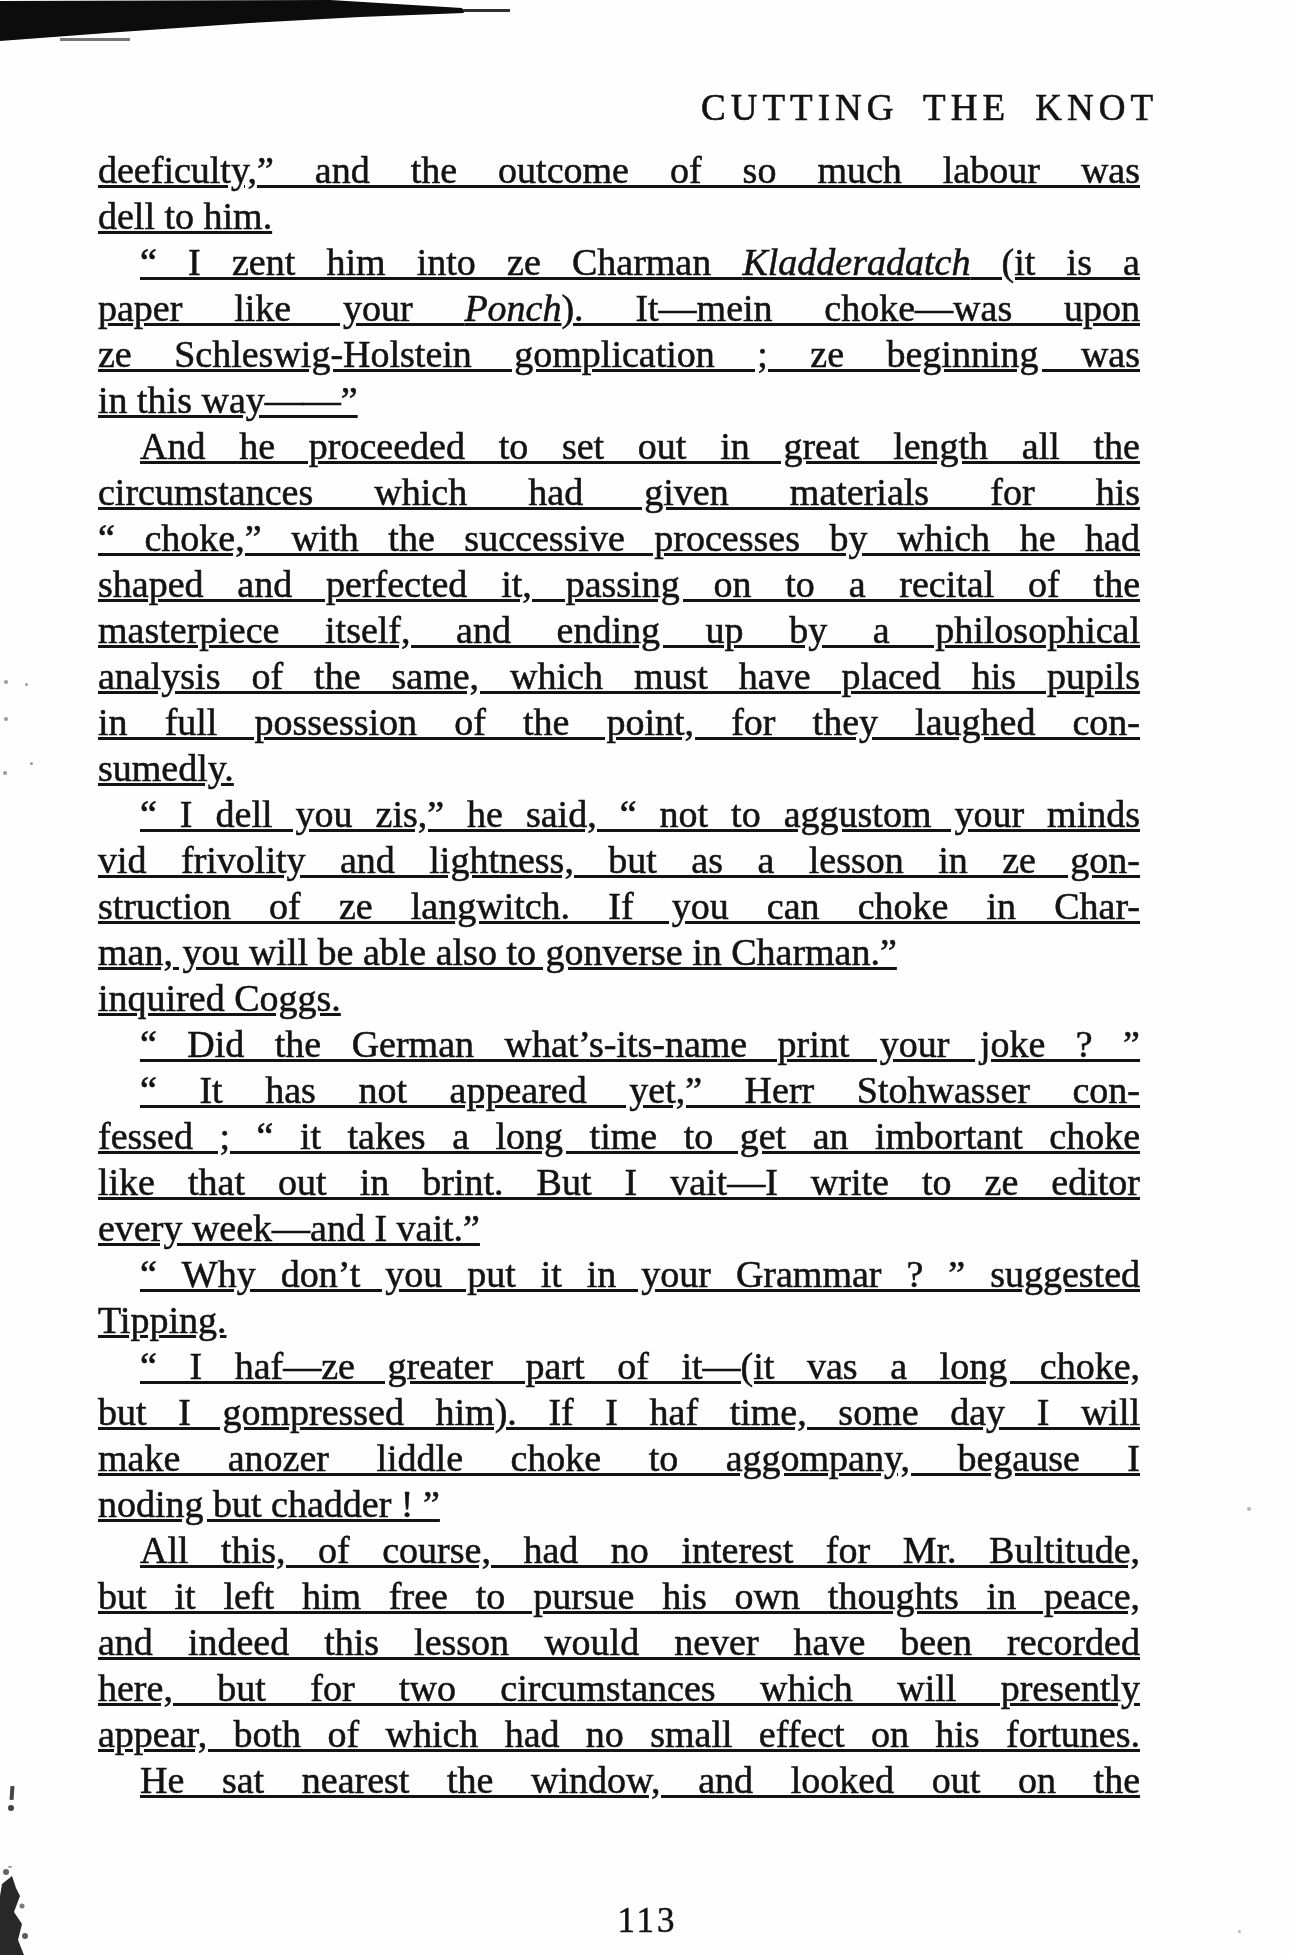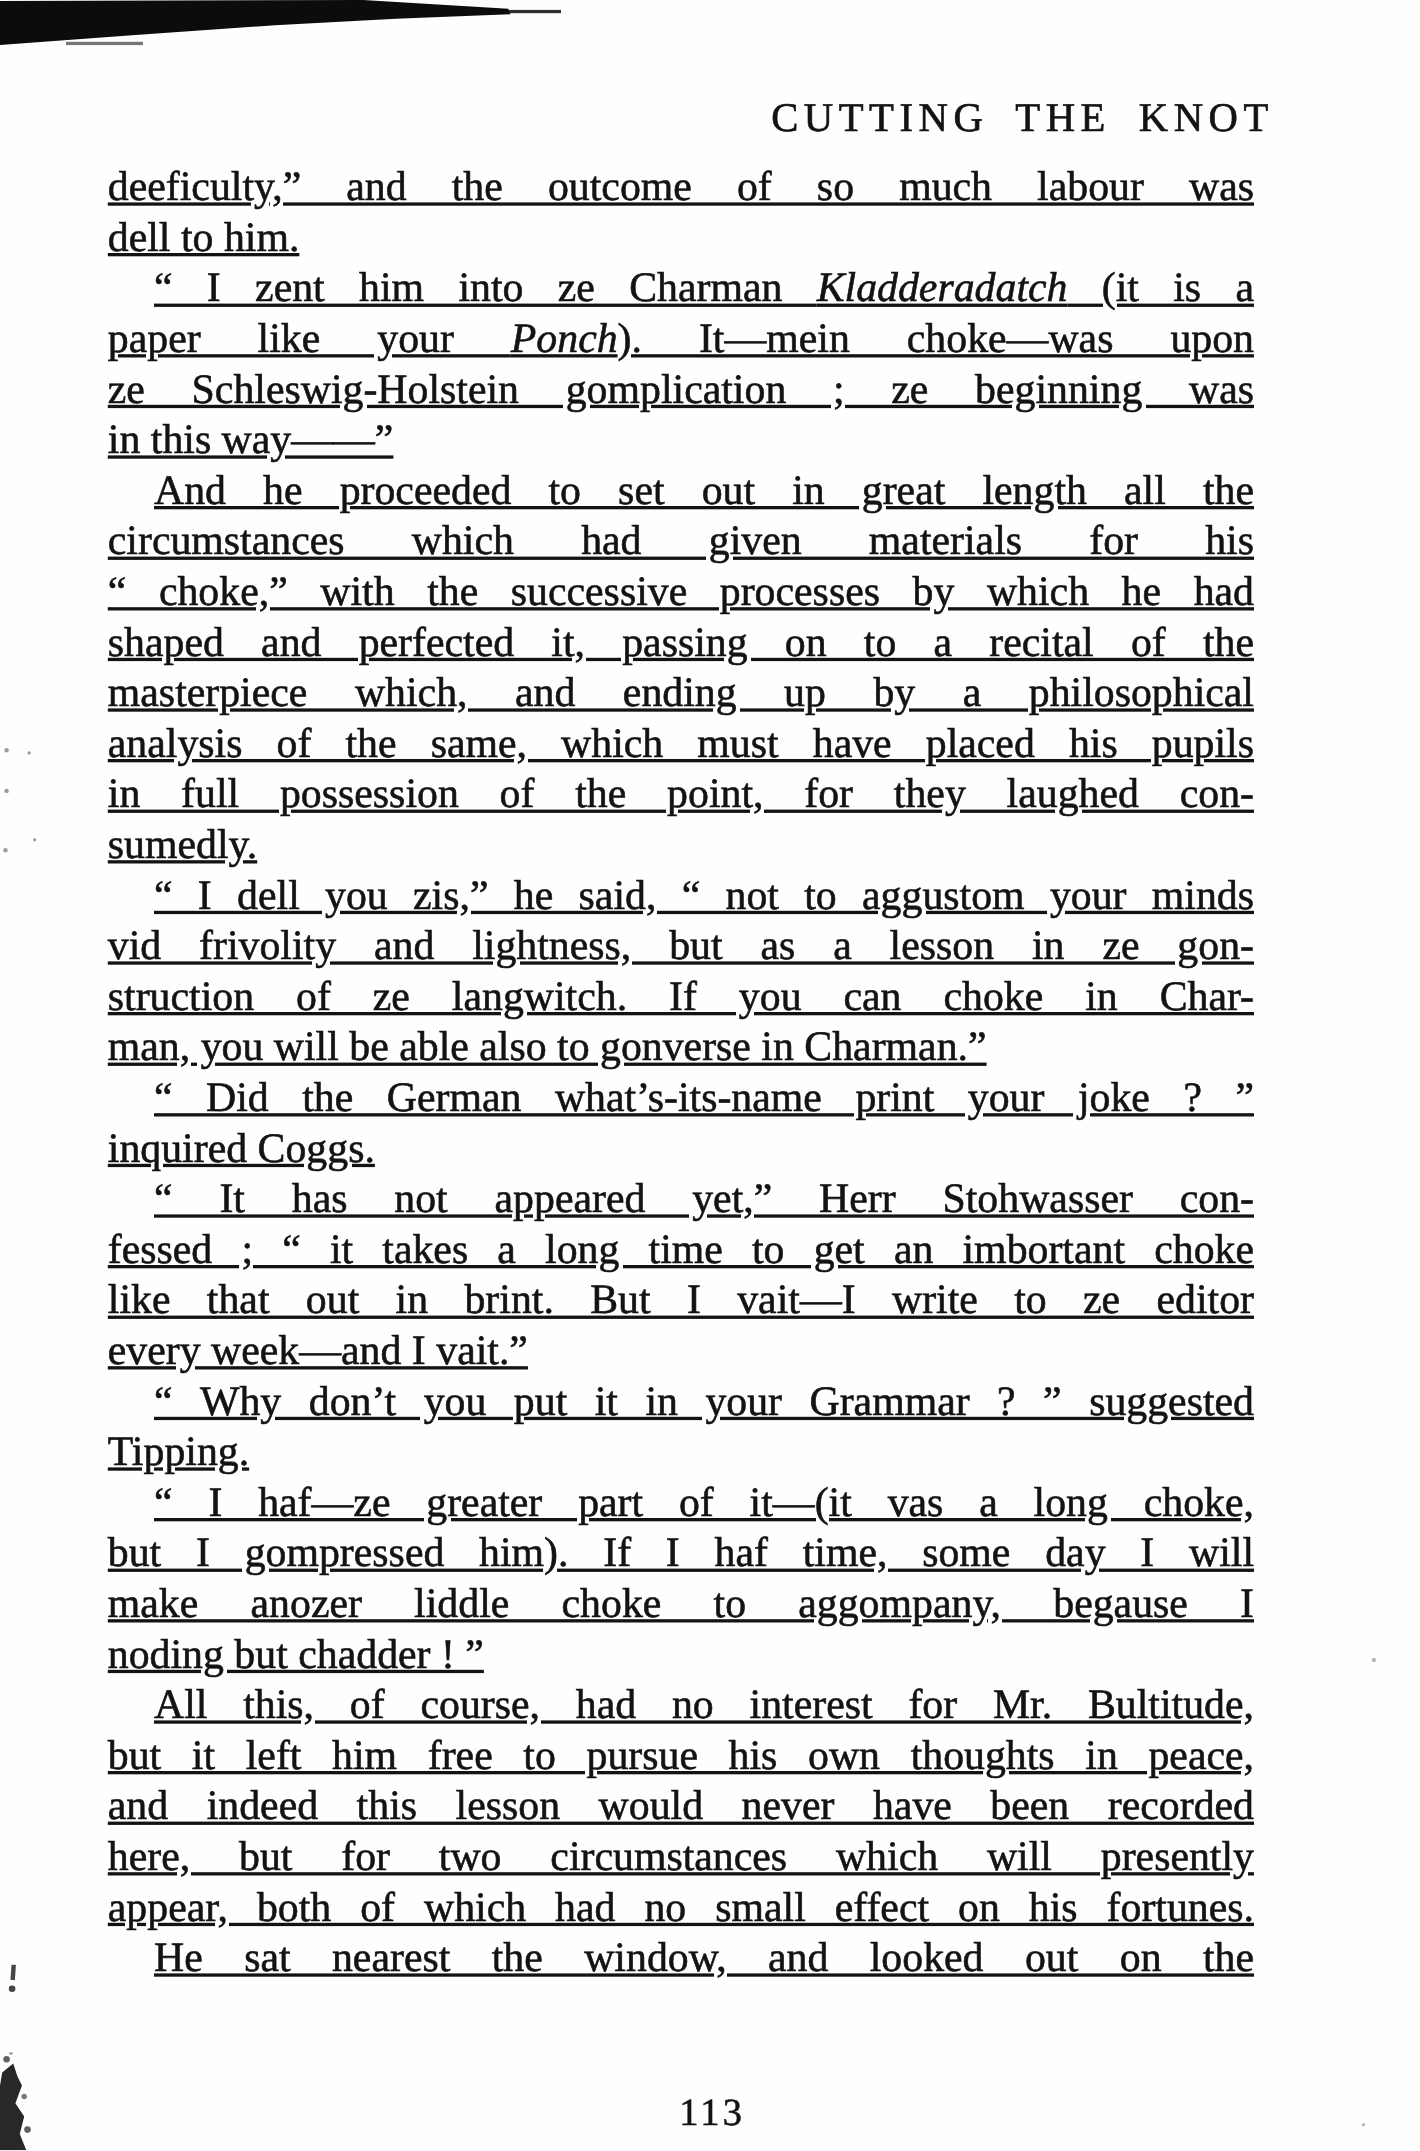--- a/index.html
+++ b/index.html
@@ -83,30 +83,30 @@
       <div class="line j"><span>deeficulty,” and the outcome of so much labour was</span></div>
       <div class="line"><span>dell to him.</span></div>
       <div class="line j ind"><span>“&nbsp;I zent him into ze Charman </span><span class="it">Kladderadatch</span><span> (it is a</span></div>
       <div class="line j"><span>paper like your </span><span class="it">Ponch</span><span>). It—mein choke—was upon</span></div>
       <div class="line j"><span>ze Schleswig-Holstein gomplication ; ze beginning was</span></div>
       <div class="line"><span>in this way——”</span></div>
       <div class="line j ind"><span>And he proceeded to set out in great length all the</span></div>
       <div class="line j"><span>circumstances which had given materials for his</span></div>
       <div class="line j"><span>“&nbsp;choke,” with the successive processes by which he had</span></div>
       <div class="line j"><span>shaped and perfected it, passing on to a recital of the</span></div>
-      <div class="line j"><span>masterpiece which, and ending up by a philosophical</span></div>
+      <div class="line j"><span>masterpiece itself, and ending up by a philosophical</span></div>
       <div class="line j"><span>analysis of the same, which must have placed his pupils</span></div>
       <div class="line j"><span>in full possession of the point, for they laughed con-</span></div>
       <div class="line"><span>sumedly.</span></div>
       <div class="line j ind"><span>“&nbsp;I dell you zis,” he said, “ not to aggustom your minds</span></div>
       <div class="line j"><span>vid frivolity and lightness, but as a lesson in ze gon-</span></div>
       <div class="line j"><span>struction of ze langwitch. If you can choke in Char-</span></div>
       <div class="line"><span>man, you will be able also to gonverse in Charman.”</span></div>
+      <div class="line"><span>inquired Coggs.</span></div>
       <div class="line j ind"><span>“&nbsp;Did the German what’s-its-name print your joke ? ”</span></div>
-      <div class="line"><span>inquired Coggs.</span></div>
       <div class="line j ind"><span>“&nbsp;It has not appeared yet,” Herr Stohwasser con-</span></div>
       <div class="line j"><span>fessed ; “ it takes a long time to get an imbortant choke</span></div>
       <div class="line j"><span>like that out in brint. But I vait—I write to ze editor</span></div>
       <div class="line"><span>every week—and I vait.”</span></div>
       <div class="line j ind"><span>“&nbsp;Why don’t you put it in your Grammar ? ” suggested</span></div>
       <div class="line"><span>Tipping.</span></div>
       <div class="line j ind"><span>“&nbsp;I haf—ze greater part of it—(it vas a long choke,</span></div>
       <div class="line j"><span>but I gompressed him). If I haf time, some day I will</span></div>
       <div class="line j"><span>make anozer liddle choke to aggompany, begause I</span></div>
       <div class="line"><span>noding but chadder ! ”</span></div>

